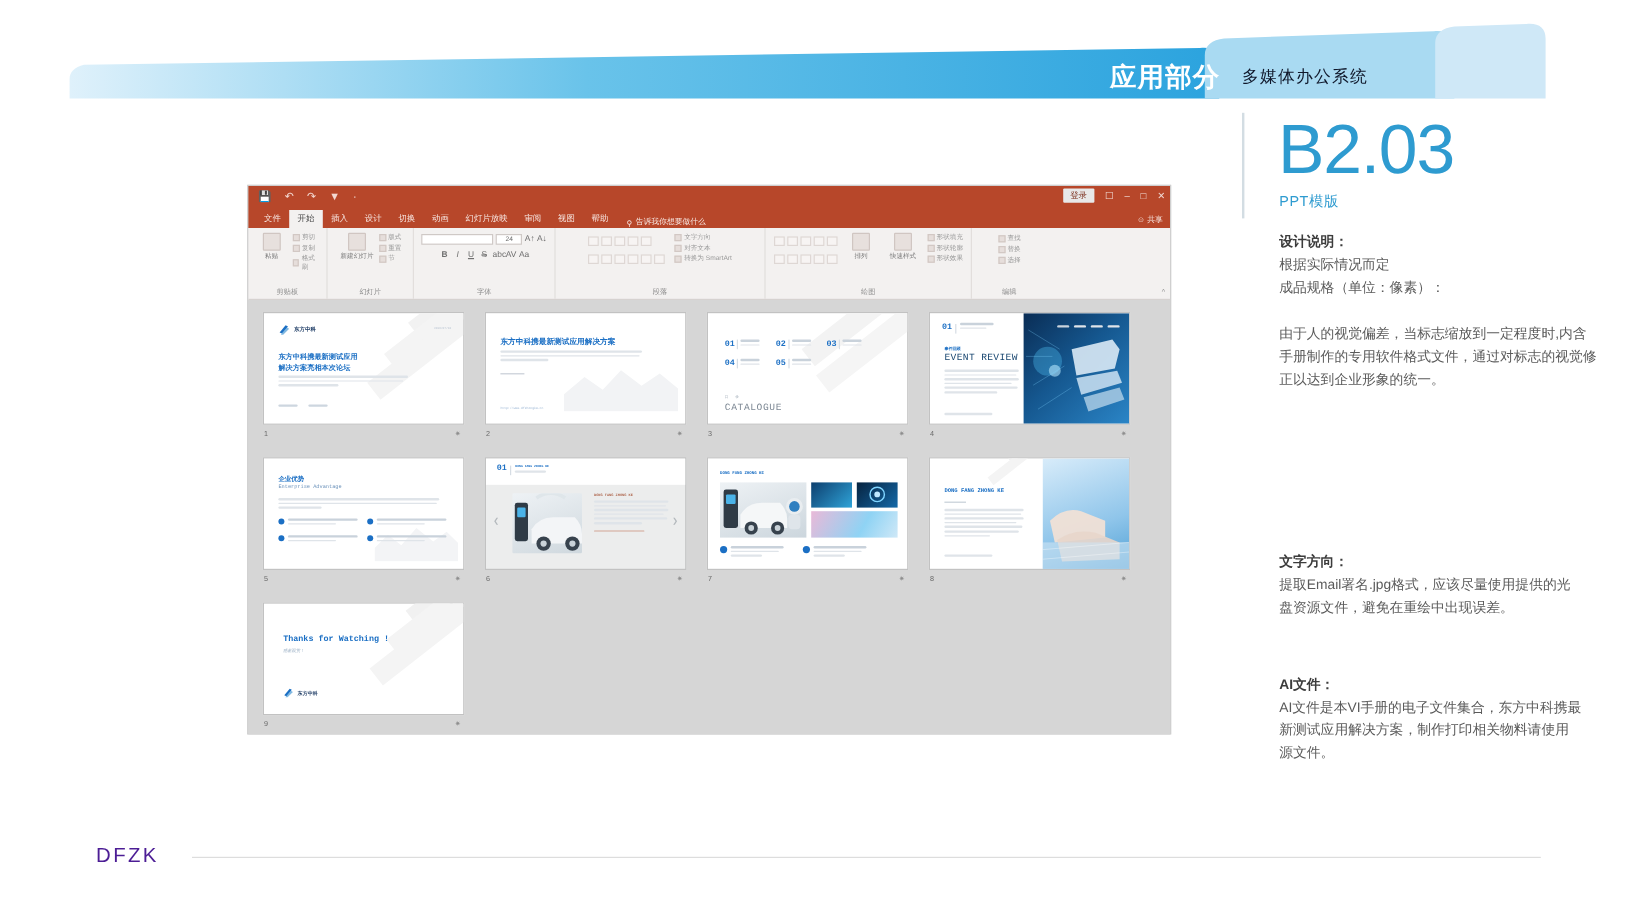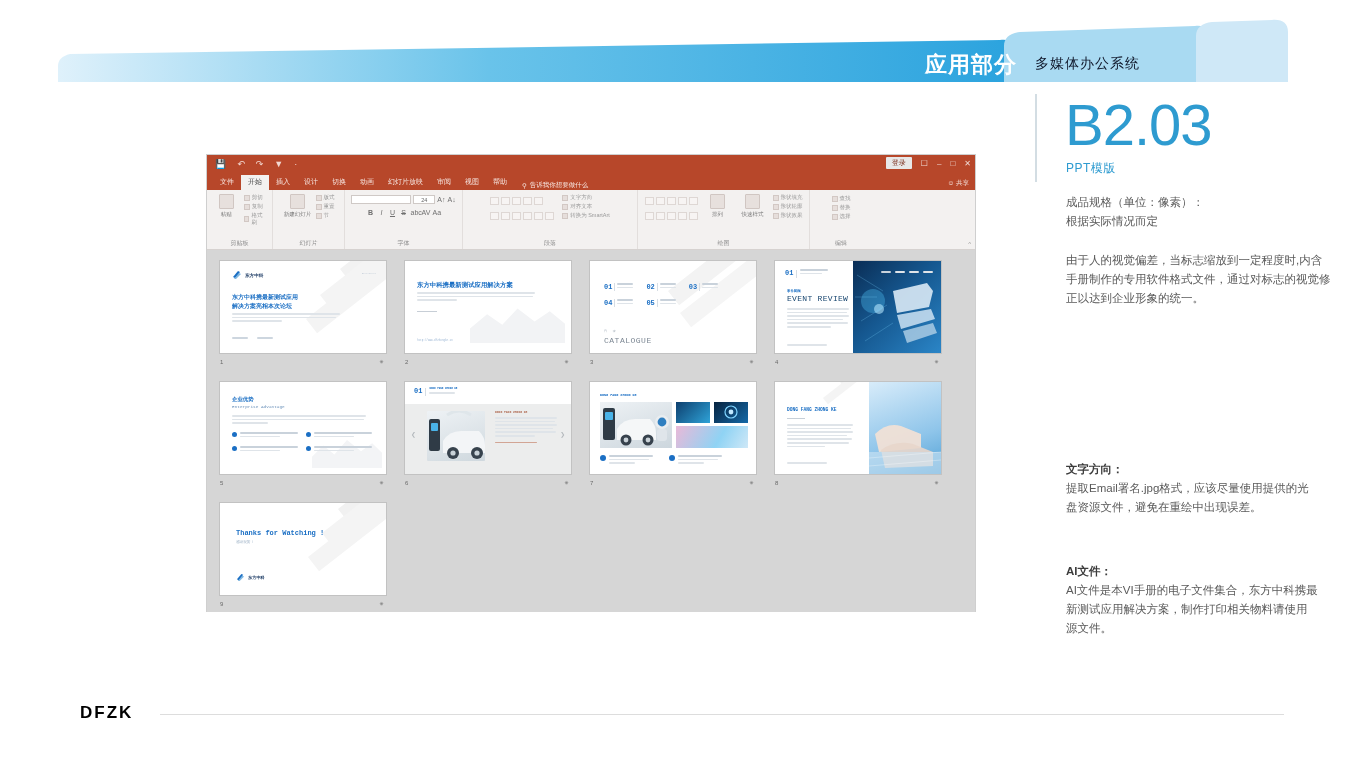--- a/index.html
+++ b/index.html
@@ -96,22 +96,22 @@
   
   .sw { position: absolute; inset: 0; }
   .diag { position: absolute; width: 230px; height: 18px; background: #f0f0f0;
           transform: rotate(-38deg); transform-origin: left top; }
   .ttl-cn { color: #1b6fc4; font-weight: bold; }
   .tiny { font-size: 2.6px; color: #b9c2cc; line-height: 4px; letter-spacing: .1px; }
   .bar { background: #c9d2db; height: 1.6px; border-radius: 1px; }
   .bar.lt { background: #dfe4e9; }
 
   
-  .footer-logo { position: absolute; left: 80px; top: 703px; font-size: 17px; font-weight: bold;
-                 color: #000000; letter-spacing: 2px; }
+  .footer-logo { position: absolute; left: 80px; top: 703px; font-size: 17px; font-weight: normal;
+                 color: #4c1d95; letter-spacing: 2px; }
   .footer-rule { position: absolute; left: 160px; top: 714px; width: 1124px; height: 1px; background: #dddddd; }
 </style>
 </head>
 <body>
 
 <div class="page">
 
   <div class="banner">
     <svg width="1366" height="100" viewBox="0 0 1366 100">
       <defs>
@@ -128,22 +128,23 @@
     <div class="banner-title">应用部分</div>
     <div class="banner-sub">多媒体办公系统</div>
   </div>
 
   <div class="infopanel">
     <div class="rule"></div>
     <div class="code">B2.03</div>
     <div class="code-sub">PPT模版</div>
 
     <div class="sec blk-note">
+      <div class="sec-h">设计说明：</div>
+      <div class="sec-p">根据实际情况而定</div>
       <div class="sec-p">成品规格（单位：像素）：</div>
-      <div class="sec-p">根据实际情况而定</div>
     </div>
 
     <div class="sec blk-vis">
       <div class="sec-p">由于人的视觉偏差，当标志缩放到一定程度时,内含手册制作的专用软件格式文件，通过对标志的视觉修正以达到企业形象的统一。</div>
     </div>
 
     <div class="blk-att">
       <div class="sec-h">文字方向：</div>
       <div class="sec-p">提取Email署名.jpg格式，应该尽量使用提供的光盘资源文件，避免在重绘中出现误差。</div>
     </div>

